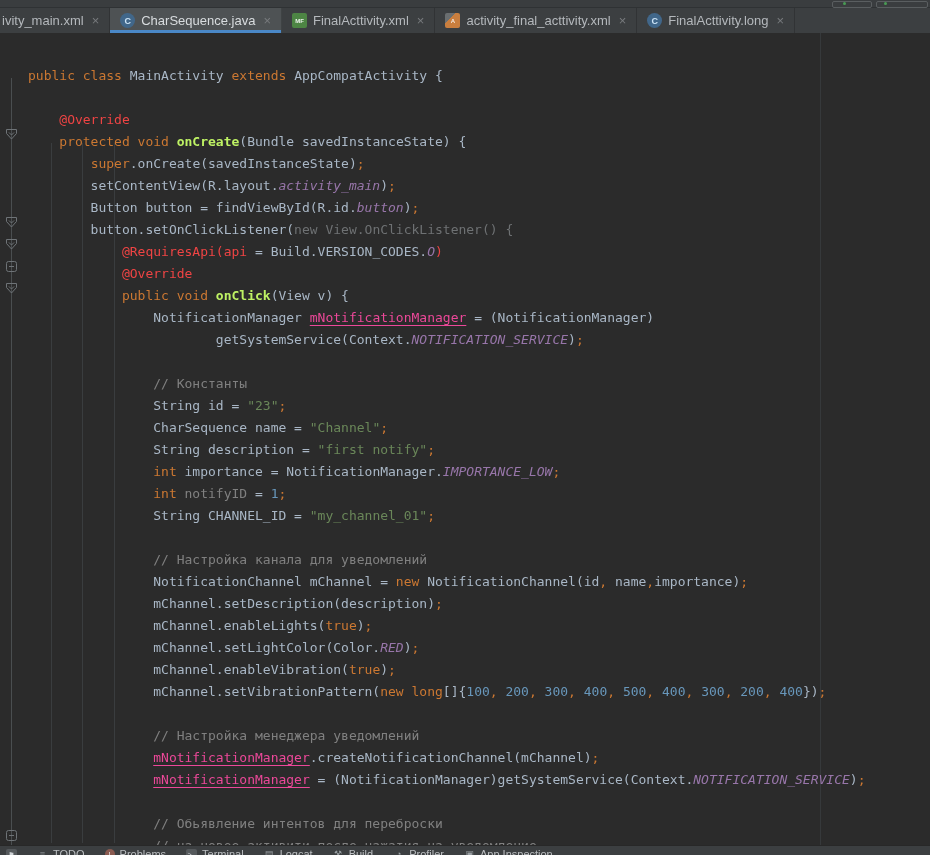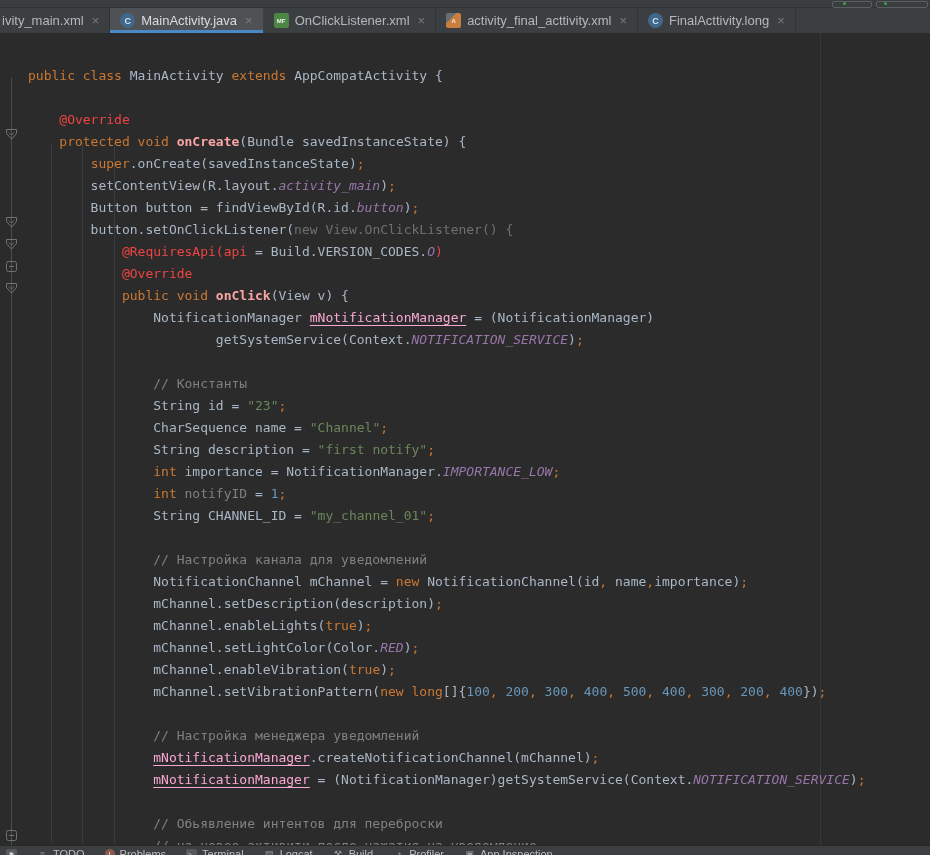--- a/index.html
+++ b/index.html
@@ -27,28 +27,28 @@
   .guide{position:absolute;width:1px;background:#3a3d3f;}
   .marginline{position:absolute;top:0;height:812px;width:1px;background:#36393b;}
   .foldline{position:absolute;width:1px;background:#4a4e50;}
   .foldmark{position:absolute;left:5px;width:13px;height:13px;}
   .foldmark svg{display:block;}
   pre.code{position:absolute;left:20px;top:24px;margin:8px;font-family:"DejaVu Sans Mono","Liberation Mono",monospace;
            font-size:13px;line-height:22px;}
   pre.code .ln{height:22px;white-space:pre;}
   .c-kw{color:#cc7832;}
   .c-ann{color:#ef4444;}
-  .c-mth{color:#fca5a5;font-weight:bold;}
+  .c-mth{color:#bef264;font-weight:bold;}
   .c-str{color:#6a8759;}
   .c-num{color:#6897bb;}
   .c-cmt{color:#808080;}
   .c-con{color:#9876aa;font-style:italic;}
   .c-dim{color:#6e7173;}
   .c-def{color:#a9b7c6;}
-  .c-fld{color:#f9a8d4;text-decoration:underline;text-underline-offset:3px;}
+  .c-fld{color:#ec4899;text-decoration:underline;text-underline-offset:3px;}
   
   .bottombar{position:absolute;left:0;top:845px;width:930px;height:18px;background:#3c3f41;
              border-top:1px solid #282828;display:flex;align-items:flex-start;padding:2px 0 0 6px;gap:20px;
              font-size:11px;color:#bbbec1;}
   .bitem{display:flex;align-items:center;gap:5px;white-space:nowrap;}
   .bicon{width:11px;height:11px;display:inline-flex;align-items:center;justify-content:center;
          font-size:9px;color:#9aa0a4;}
   .bicon.sq{background:#55595c;border-radius:2px;color:#cfd3d6;font-size:7px;}
   .bicon.circ{background:#8a5a50;border-radius:50%;color:#e8e8e8;font-size:8px;width:10px;height:10px;}
 </style>
@@ -64,26 +64,26 @@
     <div class="greendot" style="left:884px;"></div>
   </div>
 
   <div class="tabbar" id="tabbar">
       <div class="tab" style="padding-left: 2px;">
         <span>ivity_main.xml</span>
         <span class="close">×</span>
       </div>
       <div class="tab active">
         <span class="ticon java">C</span>
-        <span>MainActivity.java</span>
+        <span>CharSequence.java</span>
         <span class="close">×</span>
       </div>
       <div class="tab">
         <span class="ticon manifest">MF</span>
-        <span>OnClickListener.xml</span>
+        <span>FinalActtivity.xml</span>
         <span class="close">×</span>
       </div>
       <div class="tab">
         <span class="ticon layout">A</span>
         <span>activity_final_acttivity.xml</span>
         <span class="close">×</span>
       </div>
       <div class="tab">
         <span class="ticon java">C</span>
         <span>FinalActtivity.long</span>

